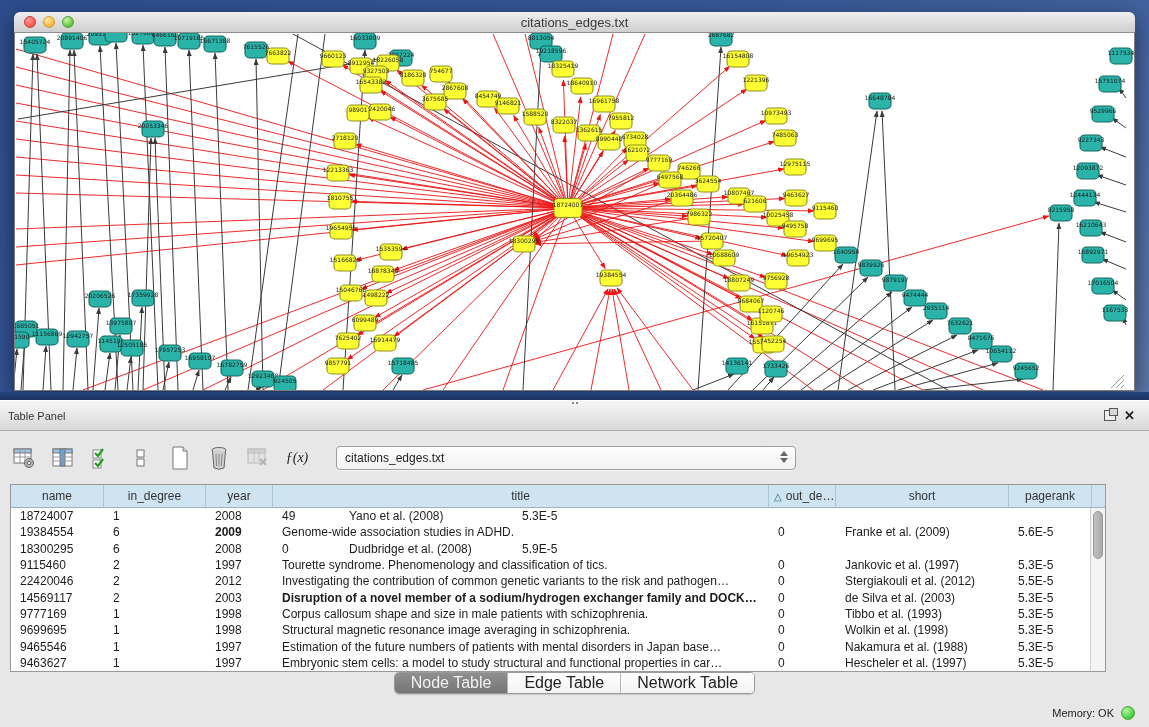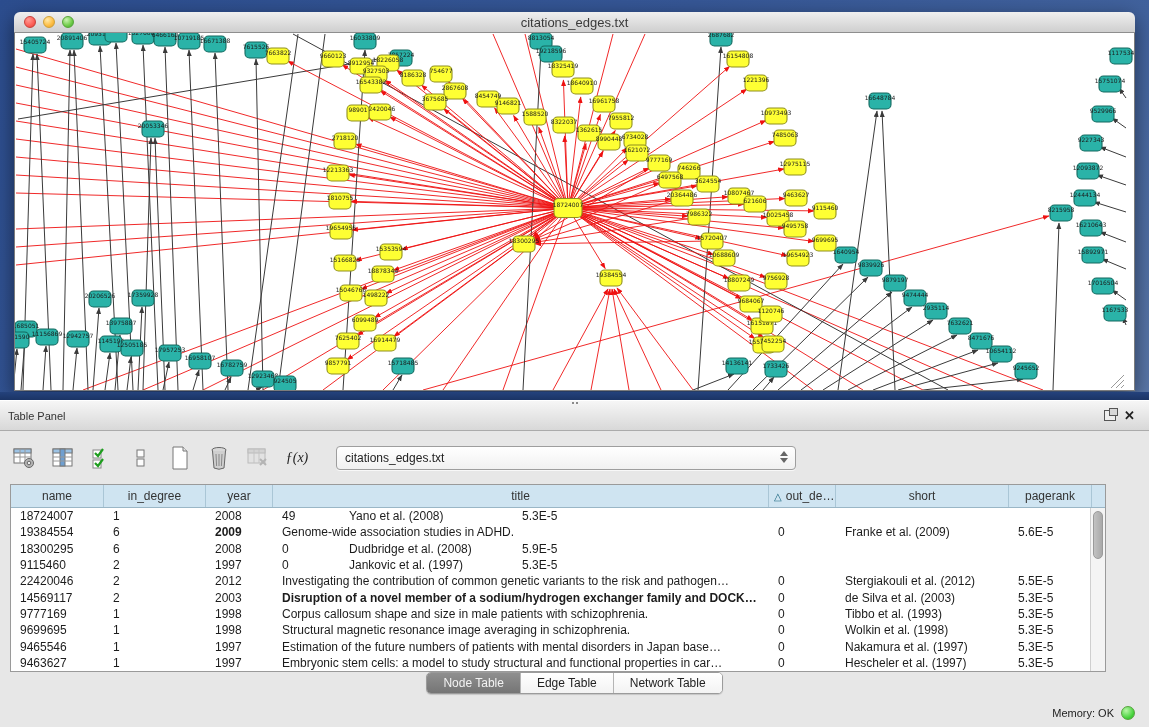--- a/index.html
+++ b/index.html
@@ -76,21 +76,21 @@
   .td { font-size:12px; color:#1c1c1c; overflow:hidden; white-space:nowrap; padding-left:9px;
     display:flex; align-items:center; }
   .scrollbar { position:absolute; right:0; top:0; bottom:0; width:15px; background:#f4f4f4; border-left:1px solid #cfcfcf; }
   .thumb { position:absolute; left:2px; top:3px; width:10px; height:48px; border-radius:5px;
     background:linear-gradient(90deg,#c2c2c2,#a9a9a9); border:1px solid #9a9a9a; }
 
   
   .tabbar { position:absolute; left:0; top:241px; width:1149px; height:26px; display:flex; justify-content:center; }
   .seg { display:flex; border:1px solid #9b9b9b; border-radius:5px; overflow:hidden; height:22px;
     background:#fdfdfd; box-shadow:0 1px 1px rgba(0,0,0,.15); }
-  .seg-btn { font-size:12px; color:#222; padding:0 16px; display:flex; align-items:center;
+  .seg-btn { font-size:16px; color:#222; padding:0 16px; display:flex; align-items:center;
     border-right:1px solid #b5b5b5; background:linear-gradient(#ffffff,#f3f3f3); }
   .seg-btn:last-child { border-right:none; }
   .seg-btn.sel { background:linear-gradient(#8f8f8f,#757575); color:#f3f3f3; }
 
   
   .statusbar { position:absolute; left:0; top:267px; width:1149px; height:29px; display:flex;
     align-items:center; justify-content:flex-end; }
   .mem-label { font-size:11px; color:#222; margin-right:7px; }
   .mem-dot { width:14px; height:14px; border-radius:50%; margin-right:14px;
     background:radial-gradient(circle at 35% 30%, #b9f7a8,#46d23c 65%,#2fae2d); border:1px solid #57a33e; }
@@ -906,20 +906,21 @@
           <div class="td" style="width: 102px;">6</div>
           <div class="td" style="width: 67px;">2008</div>
           <div class="td" style="width: 67px;">0</div>
           <div class="td" style="width: 173px;">Dudbridge et al. (2008)</div>
           <div class="td" style="width: 83px;">5.9E-5</div>
         </div>
         <div class="tr">
           <div class="td" style="width: 93px;">9115460</div>
           <div class="td" style="width: 102px;">2</div>
           <div class="td" style="width: 67px;">1997</div>
+          <div class="td" style="width: 496px;">Tourette syndrome. Phenomenology and classification of tics.</div>
           <div class="td" style="width: 67px;">0</div>
           <div class="td" style="width: 173px;">Jankovic et al. (1997)</div>
           <div class="td" style="width: 83px;">5.3E-5</div>
         </div>
         <div class="tr">
           <div class="td" style="width: 93px;">22420046</div>
           <div class="td" style="width: 102px;">2</div>
           <div class="td" style="width: 67px;">2012</div>
           <div class="td" style="width: 496px;">Investigating the contribution of common genetic variants to the risk and pathogen…</div>
           <div class="td" style="width: 67px;">0</div>
@@ -952,21 +953,21 @@
           <div class="td" style="width: 67px;">0</div>
           <div class="td" style="width: 173px;">Wolkin et al. (1998)</div>
           <div class="td" style="width: 83px;">5.3E-5</div>
         </div>
         <div class="tr">
           <div class="td" style="width: 93px;">9465546</div>
           <div class="td" style="width: 102px;">1</div>
           <div class="td" style="width: 67px;">1997</div>
           <div class="td" style="width: 496px;">Estimation of the future numbers of patients with mental disorders in Japan base…</div>
           <div class="td" style="width: 67px;">0</div>
-          <div class="td" style="width: 173px;">Nakamura et al. (1997)</div>
+          <div class="td" style="width: 173px;">Nakamura et al. (1988)</div>
           <div class="td" style="width: 83px;">5.3E-5</div>
         </div>
         <div class="tr">
           <div class="td" style="width: 93px;">9463627</div>
           <div class="td" style="width: 102px;">1</div>
           <div class="td" style="width: 67px;">1997</div>
           <div class="td" style="width: 496px;">Embryonic stem cells: a model to study structural and functional properties in car…</div>
           <div class="td" style="width: 67px;">0</div>
           <div class="td" style="width: 173px;">Hescheler et al. (1997)</div>
           <div class="td" style="width: 83px;">5.3E-5</div>

